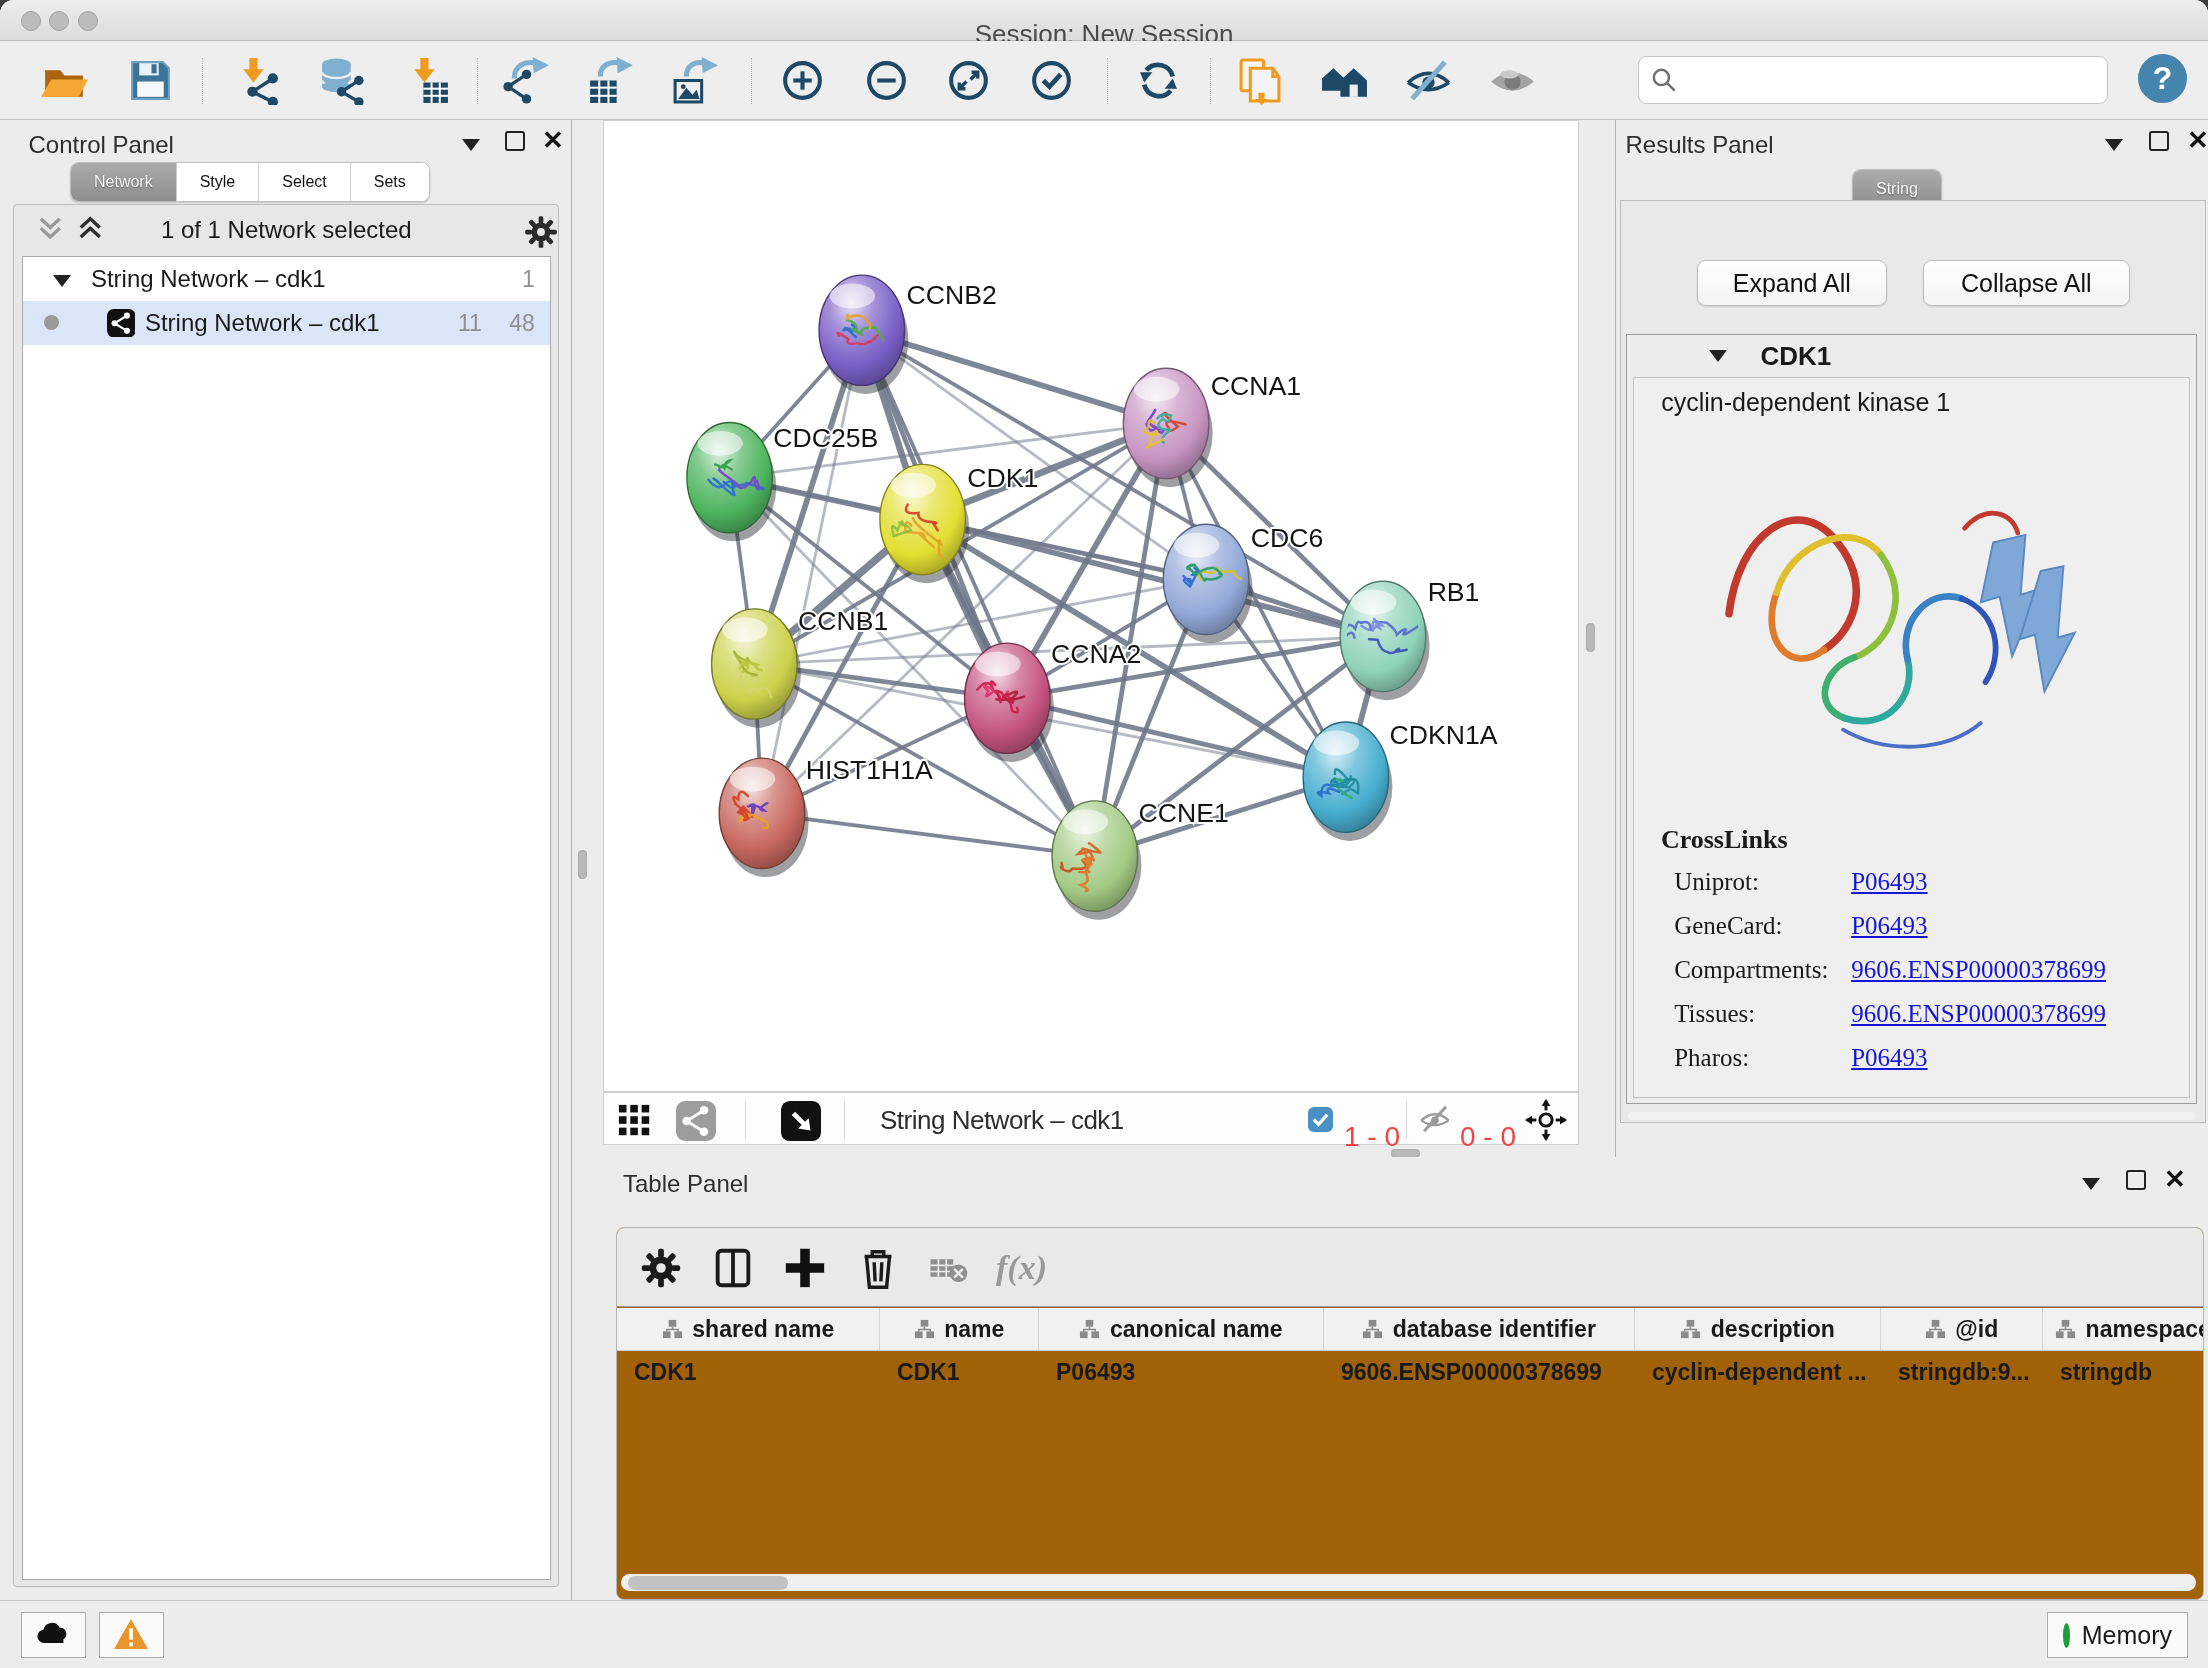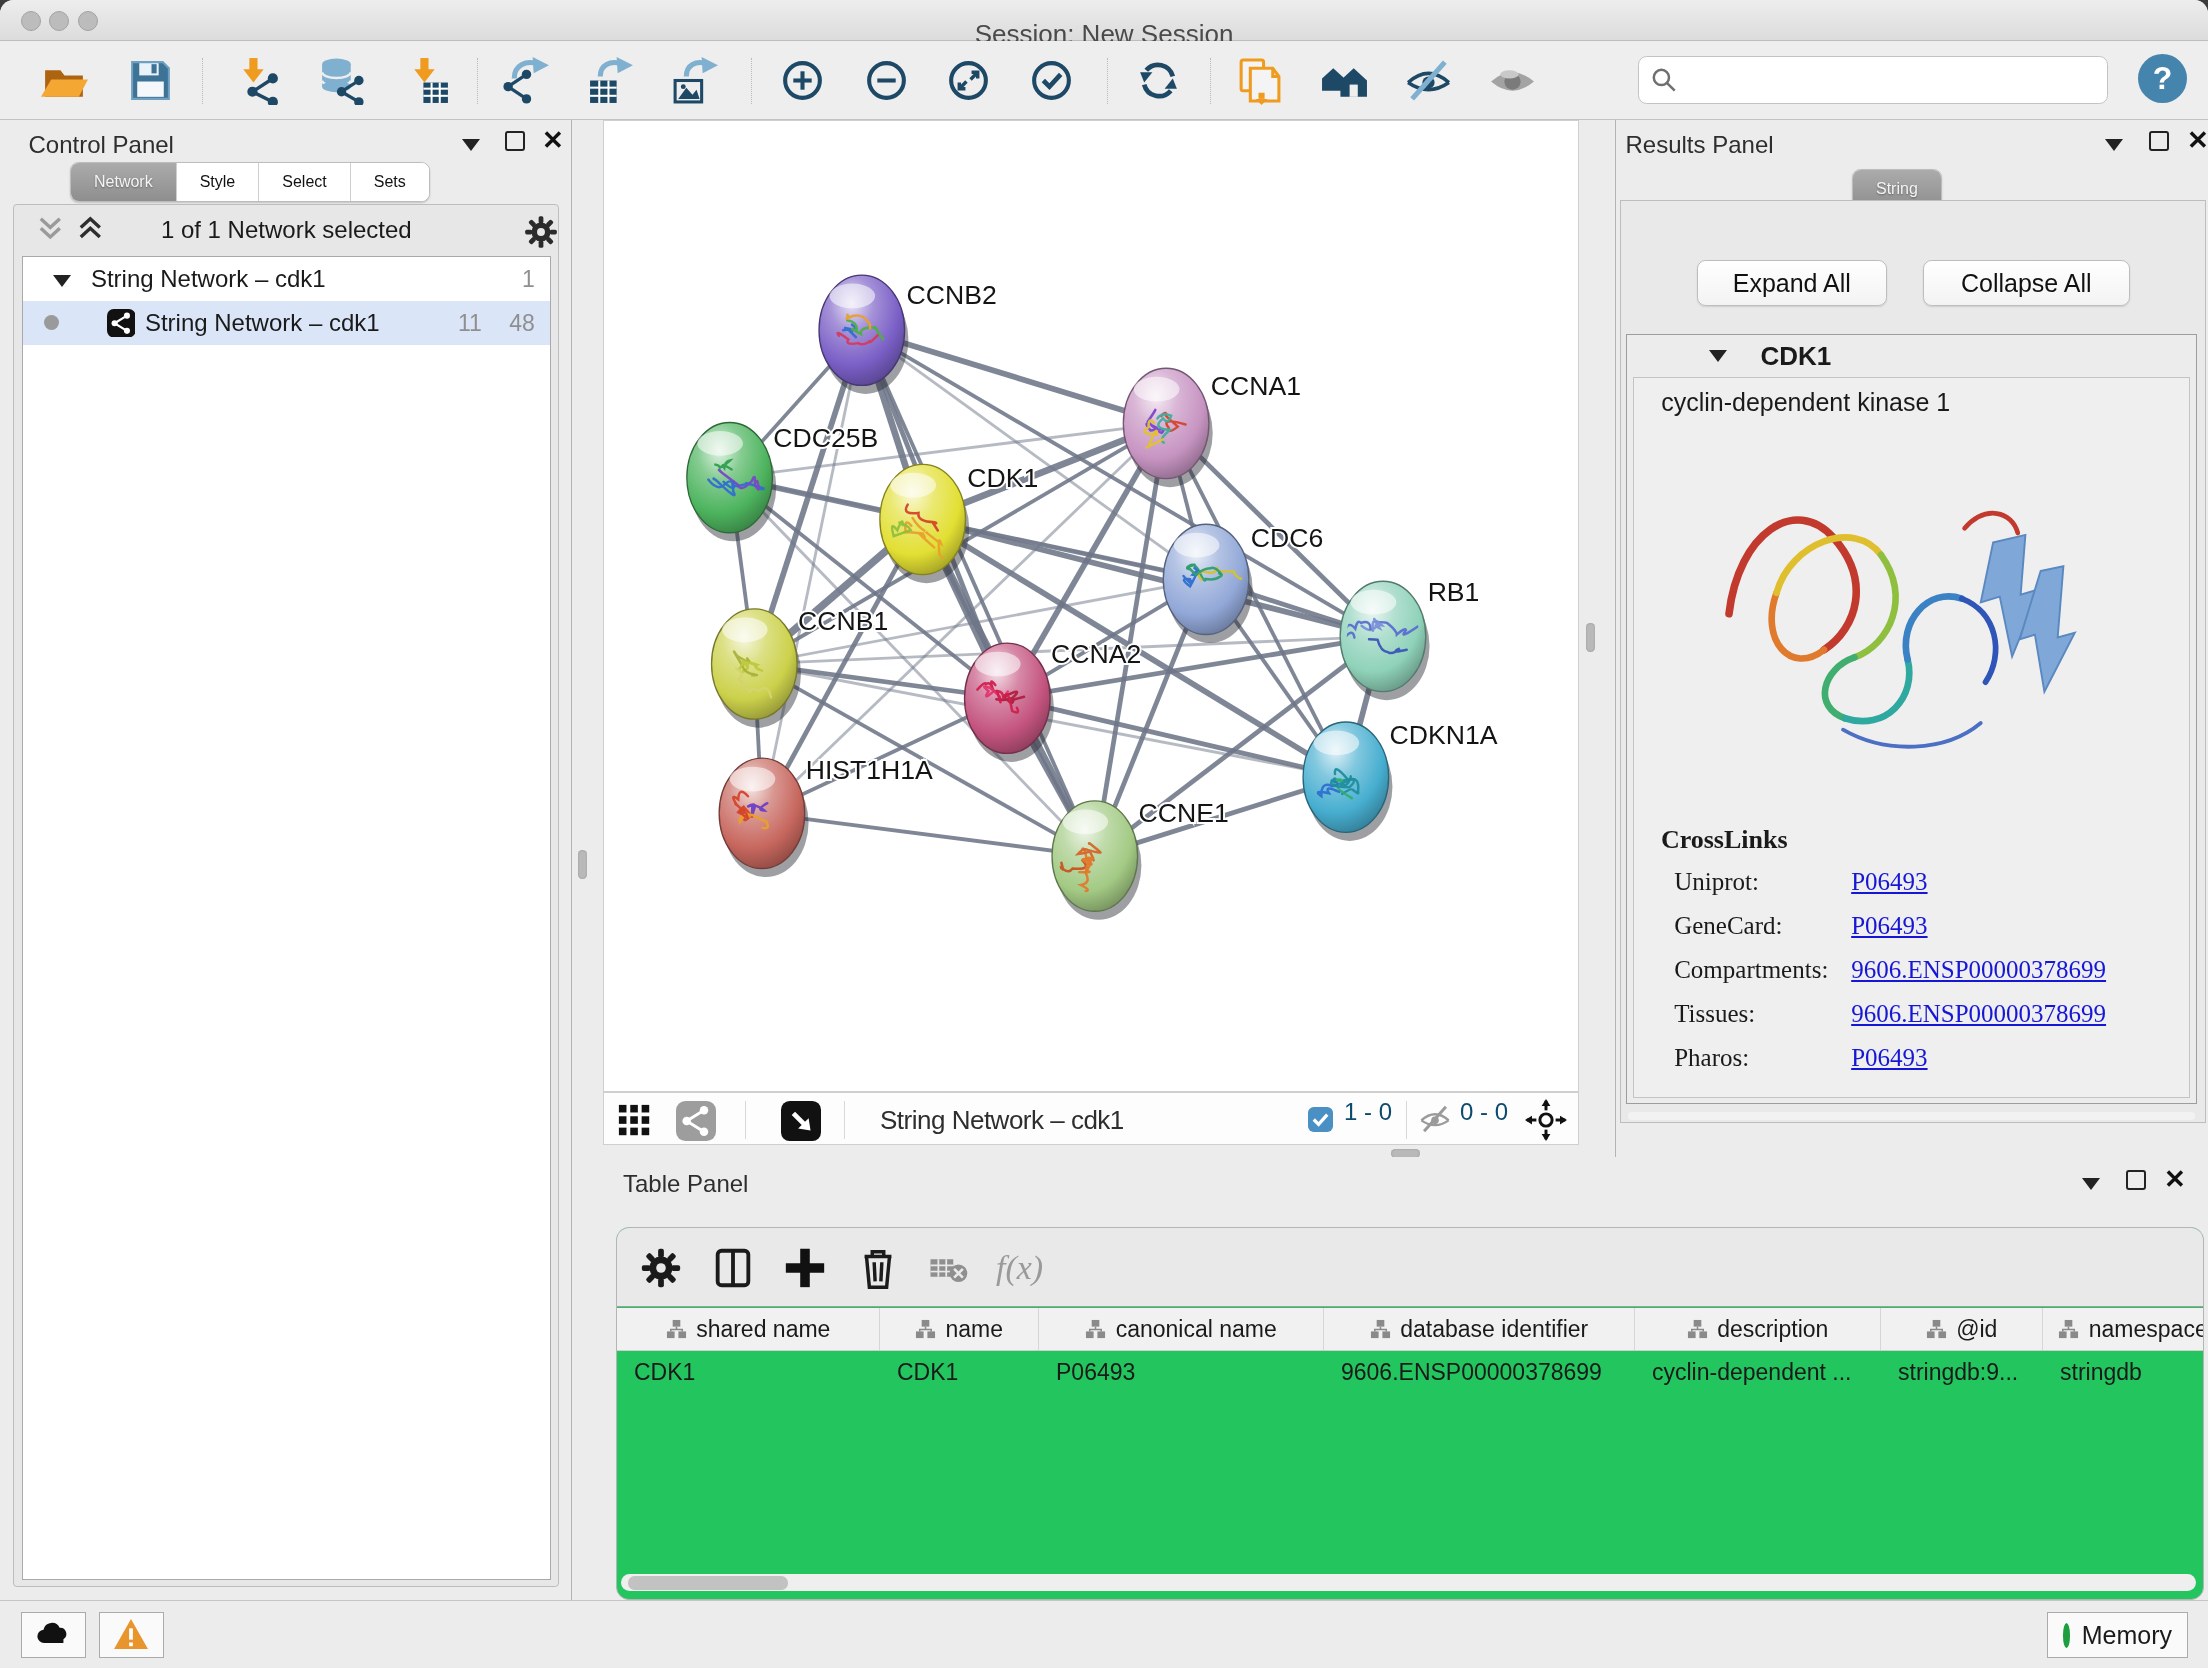--- a/index.html
+++ b/index.html
@@ -44,42 +44,42 @@
            border:1px solid #a9a9a9;}
   .treerow{position:relative;height:44px;font-size:24px;line-height:44px;white-space:nowrap;}
   .treerow .cnt{position:absolute;color:#8f8f8f;font-size:23px;}
   
   #netwrap{position:absolute;left:603px;top:120px;width:976px;height:972px;background:#fff;
            border:1px solid #cfcfcf;box-sizing:border-box;}
   #netfooter{position:absolute;left:603px;top:1092px;width:976px;height:53px;background:#fdfdfd;
              border:1px solid #cfcfcf;box-sizing:border-box;}
   #netfooter .vsep{position:absolute;top:7.6px;height:38px;border-left:1px solid #d8d8d8;}
   #nf-title{position:absolute;left:276px;top:12.4px;font-size:26px;letter-spacing:-0.5px;color:#2e2e2e;}
-  .nf-count{position:absolute;top:5px;font-size:24px;color:#0c4a6e;}
+  .nf-count{position:absolute;top:28px;font-size:28px;color:#ef4444;}
   .handle{position:absolute;background:#b9b9b9;border-radius:5.7px;box-shadow:inset 0 0 1.9px #8f8f8f;}
   
   #resultspanel{position:absolute;left:1615px;top:120px;width:593px;height:1037px;background:#ececec;
                 border-left:1px solid #b3b3b3;}
   #rp-box{position:absolute;left:3.8px;top:80px;width:584px;height:921px;background:#e9e9e9;
           border:1px solid #bdbdbd;}
   .wbtn{position:absolute;height:44px;background:linear-gradient(#ffffff,#f3f3f3);border:1px solid #bdbdbd;
         border-radius:8.6px;font-size:25px;text-align:center;line-height:44px;color:#111;
         box-shadow:0 1px 1.9px rgba(0,0,0,.12);}
   #cdk1-box{position:absolute;left:5.7px;top:133px;width:569px;height:768px;border:1px solid #9d9d9d;background:#ececec;}
   #cdk1-inner{position:absolute;left:5.7px;top:42px;width:555px;height:719px;border:1px solid #c4c4c4;background:#efefef;}
   #cdk1-title{position:absolute;left:133px;top:5.7px;font-size:26px;font-weight:bold;}
   #cdk1-desc{position:absolute;left:27px;top:9.5px;font-size:25px;}
   #crosslinks{position:absolute;left:40px;top:447px;font-family:"Liberation Serif",serif;font-size:25px;}
   #crosslinks .xlhead{font-weight:bold;font-size:26px;margin-bottom:13.3px;margin-left:-13.3px;}
   .xlrow{display:grid;grid-template-columns:177px auto;margin-bottom:16px;}
   .xlrow a{color:#1616d6;text-decoration:underline;}
   
   #tablepanel{position:absolute;left:572px;top:1157px;width:1637px;height:443px;background:#ececec;}
-  #tp-box{position:absolute;left:44px;top:70px;width:1586px;height:371px;background:#22c55e;
-          border:1px solid #b5b5b5;border-radius:13px;overflow:hidden;}
+  #tp-box{position:absolute;left:44px;top:70px;width:1586px;height:371px;background:#a16207;
+          border:1px solid #b5b5b5;border-radius:8px;overflow:hidden;font-weight:bold;}
   #tp-toolbar{position:absolute;left:0;top:0;width:100%;height:78px;background:#e9e9e9;border-bottom:1.9px solid #9f9f9f;}
   .tpicon{position:absolute;top:17px;width:46px;height:46px;}
   #tp-headrow{position:absolute;left:0;top:80px;height:42px;display:flex;background:#f1f1f1;
               border-bottom:1px solid #cfcfcf;font-size:23px;}
   .thcell{display:flex;align-items:center;justify-content:center;gap:9.5px;border-right:1px solid #d6d6d6;
           box-sizing:border-box;white-space:nowrap;overflow:hidden;}
   #tp-datarow{position:absolute;left:0;top:122px;height:44px;display:flex;font-size:23px;}
   .tdcell{display:flex;align-items:center;padding-left:17px;box-sizing:border-box;white-space:nowrap;overflow:hidden;}
   #tp-scroll{position:absolute;left:3.8px;bottom:7.6px;width:1575px;height:17px;background:#efefef;border-radius:8.6px;}
   #tp-thumb{position:absolute;left:7.6px;top:1.9px;width:160px;height:13.3px;background:#c2c2c2;border-radius:6.7px;}

